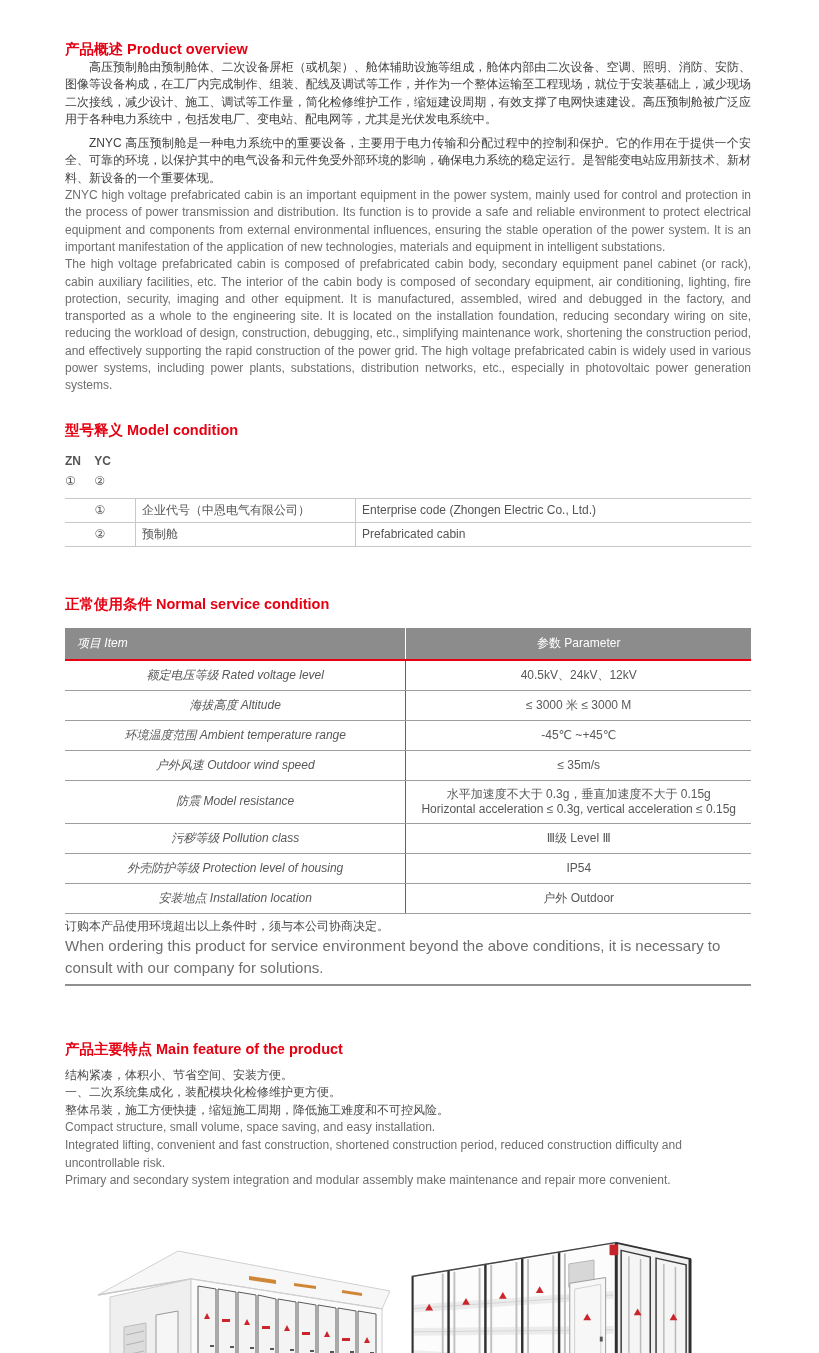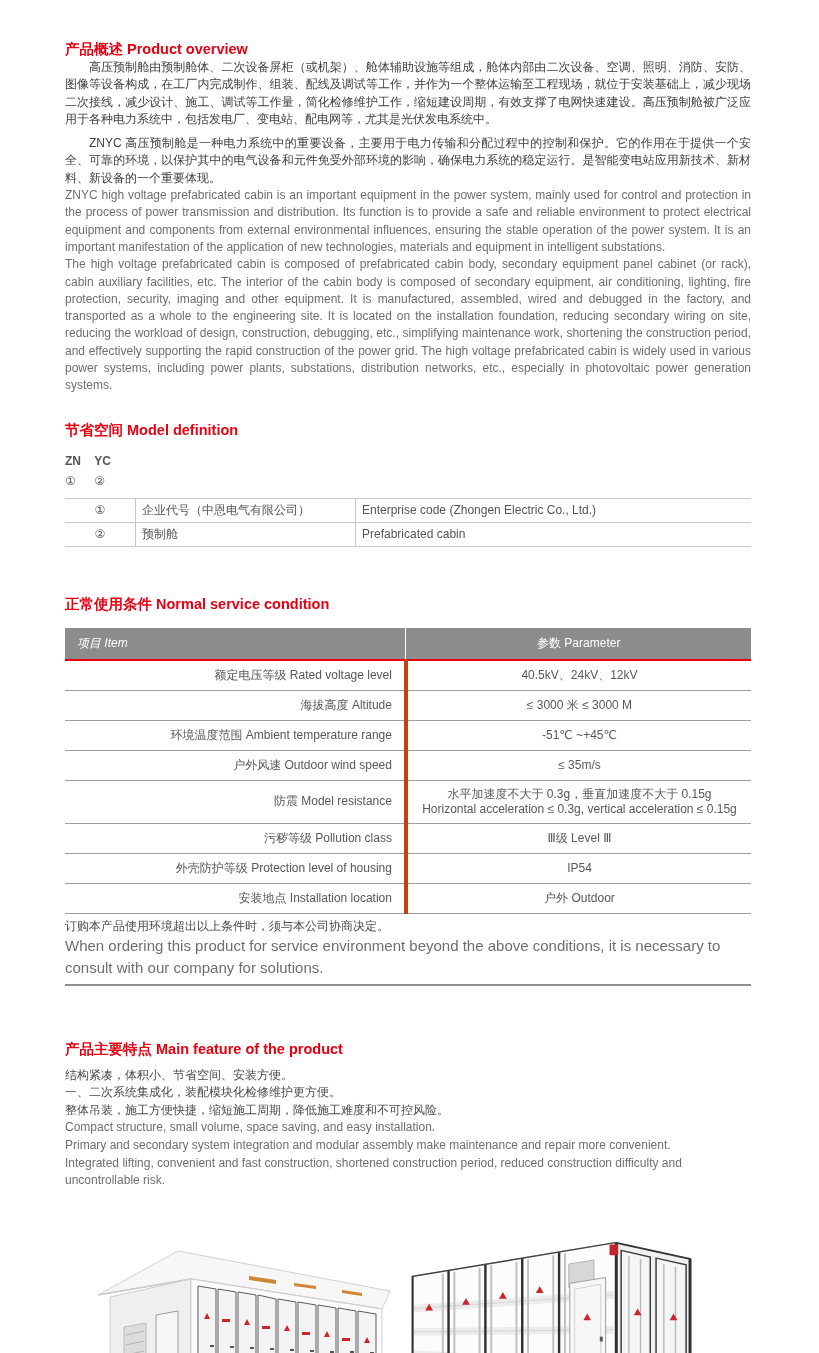--- a/index.html
+++ b/index.html
@@ -21,21 +21,21 @@
   .md-table tr:last-child td{border-bottom:1px solid #c8c8c8;}
   .md-table td.num{width:58px;text-align:center;border-right:1px solid #c8c8c8;}
   .md-table td.cn{width:207px;border-right:1px solid #c8c8c8;}
   
   .sc-table{margin-top:14px;}
   .sc-table th{background:#8c8c8c;color:#fff;font-weight:normal;font-size:12px;
                padding:7px 12px;border-bottom:2px solid #e60012;}
   .sc-table th.item{text-align:left;width:49.7%;border-right:1px solid #fff;font-style:italic;}
   .sc-table th.param{text-align:center;}
   .sc-table td{color:#595757;padding:6px 12px;border-bottom:1px solid #9e9e9e;}
-  .sc-table td.item{text-align:right;border-right:4px solid #c2410c;}
+  .sc-table td.item{text-align:center;border-right:1px solid #c2410c;font-style:italic;}
   .sc-table td.param{text-align:center;}
   .sc-table td.param .two-line{line-height:15px;padding:0;}
   .sc-table td.note-cell{padding:4px 0 5px;border-bottom:2px solid #8f8f8f;}
   .note-cn{color:#4a4a4a;font-size:12px;line-height:17px;}
   .note-en{color:#6e6e6e;font-size:15px;line-height:22px;}
   
   .feat{margin-top:8px;}
   .feat div{font-size:12px;line-height:17.6px;}
   .feat .cn{color:#4a4a4a;}
   .feat .en{color:#6e6e6e;}
@@ -50,21 +50,21 @@
 <body>
 
 <div class="page">
 
   <h2 class="sec-heading">产品概述 Product overview</h2>
   <p class="para cn">高压预制舱由预制舱体、二次设备屏柜（或机架）、舱体辅助设施等组成，舱体内部由二次设备、空调、照明、消防、安防、图像等设备构成，在工厂内完成制作、组装、配线及调试等工作，并作为一个整体运输至工程现场，就位于安装基础上，减少现场二次接线，减少设计、施工、调试等工作量，简化检修维护工作，缩短建设周期，有效支撑了电网快速建设。高压预制舱被广泛应用于各种电力系统中，包括发电厂、变电站、配电网等，尤其是光伏发电系统中。</p>
   <p class="para cn m-t-7">ZNYC 高压预制舱是一种电力系统中的重要设备，主要用于电力传输和分配过程中的控制和保护。它的作用在于提供一个安全、可靠的环境，以保护其中的电气设备和元件免受外部环境的影响，确保电力系统的稳定运行。是智能变电站应用新技术、新材料、新设备的一个重要体现。</p>
   <p class="para en">ZNYC high voltage prefabricated cabin is an important equipment in the power system, mainly used for control and protection in the process of power transmission and distribution. Its function is to provide a safe and reliable environment to protect electrical equipment and components from external environmental influences, ensuring the stable operation of the power system. It is an important manifestation of the application of new technologies, materials and equipment in intelligent substations.</p>
   <p class="para en">The high voltage prefabricated cabin is composed of prefabricated cabin body, secondary equipment panel cabinet (or rack), cabin auxiliary facilities, etc. The interior of the cabin body is composed of secondary equipment, air conditioning, lighting, fire protection, security, imaging and other equipment. It is manufactured, assembled, wired and debugged in the factory, and transported as a whole to the engineering site. It is located on the installation foundation, reducing secondary wiring on site, reducing the workload of design, construction, debugging, etc., simplifying maintenance work, shortening the construction period, and effectively supporting the rapid construction of the power grid. The high voltage prefabricated cabin is widely used in various power systems, including power plants, substations, distribution networks, etc., especially in photovoltaic power generation systems.</p>
 
-  <h2 class="sec-heading m-t-26">节省空间 Model definition</h2>
+  <h2 class="sec-heading m-t-26">型号释义 Model condition</h2>
   <div class="md-code">
     <span class="part">ZN</span>
     <span class="part">YC</span>
   </div>
   <div class="md-marks">
     <span class="part">①</span>
     <span class="part">②</span>
   </div>
   <table class="md-table">
     <tbody>
@@ -91,21 +91,21 @@
     <tr>
       <td class="item">额定电压等级 Rated voltage level</td>
       <td class="param">40.5kV、24kV、12kV</td>
     </tr>
     <tr>
       <td class="item">海拔高度 Altitude</td>
       <td class="param">≤ 3000 米  ≤ 3000 M</td>
     </tr>
     <tr>
       <td class="item">环境温度范围 Ambient temperature range</td>
-      <td class="param">-51℃ ~+45℃</td>
+      <td class="param">-45℃ ~+45℃</td>
     </tr>
     <tr>
       <td class="item">户外风速 Outdoor wind speed</td>
       <td class="param">≤ 35m/s</td>
     </tr>
     <tr>
       <td class="item">防震 Model resistance</td>
       <td class="param">
         <div class="two-line">水平加速度不大于 0.3g，垂直加速度不大于 0.15g</div>
         <div class="two-line">Horizontal acceleration ≤ 0.3g, vertical acceleration ≤ 0.15g</div>
@@ -131,22 +131,22 @@
     </tr>
   </tbody>
     </table>
 
   <h2 class="sec-heading m-t-54">产品主要特点 Main feature of the product</h2>
   <div class="feat">
     <div class="cn">结构紧凑，体积小、节省空间、安装方便。</div>
     <div class="cn">一、二次系统集成化，装配模块化检修维护更方便。</div>
     <div class="cn">整体吊装，施工方便快捷，缩短施工周期，降低施工难度和不可控风险。</div>
     <div class="en">Compact structure, small volume, space saving, and easy installation.</div>
+    <div class="en">Integrated lifting, convenient and fast construction, shortened construction period, reduced construction difficulty and uncontrollable risk.</div>
     <div class="en">Primary and secondary system integration and modular assembly make maintenance and repair more convenient.</div>
-    <div class="en">Integrated lifting, convenient and fast construction, shortened construction period, reduced construction difficulty and uncontrollable risk.</div>
   </div>
 
   <div class="photos">
 
     <svg width="298" height="205" viewBox="0 0 298 205">
 
       <polygon points="4,68 84,24 296,64 288,82 97,52" fill="#f7f7f7" stroke="#d0d0d0" stroke-width="1"></polygon>
       <line x1="97" y1="52" x2="288" y2="82" stroke="#c9c9c9" stroke-width="1.5"></line>
       <line x1="4" y1="68" x2="97" y2="52" stroke="#c9c9c9" stroke-width="1.5"></line>
 

